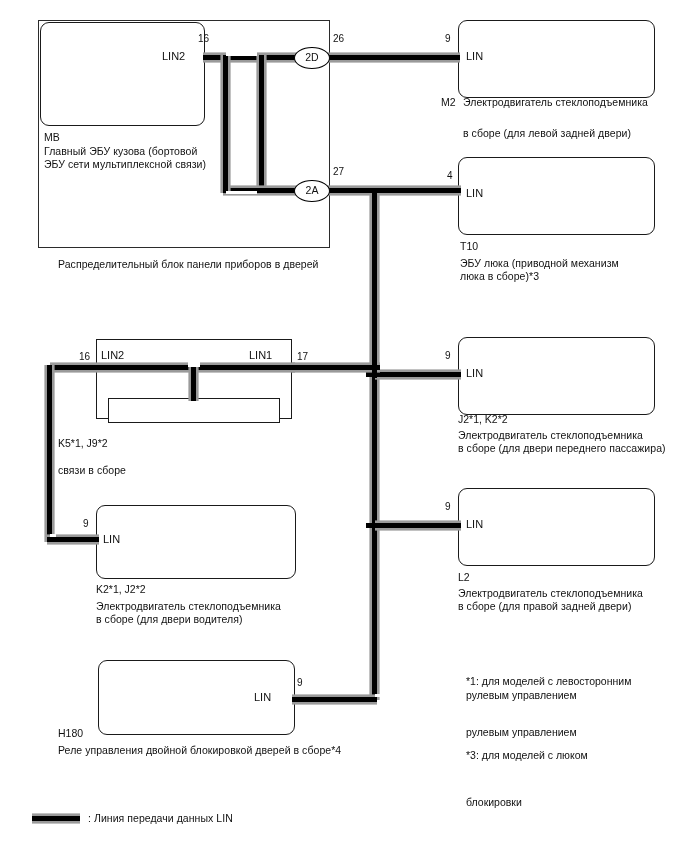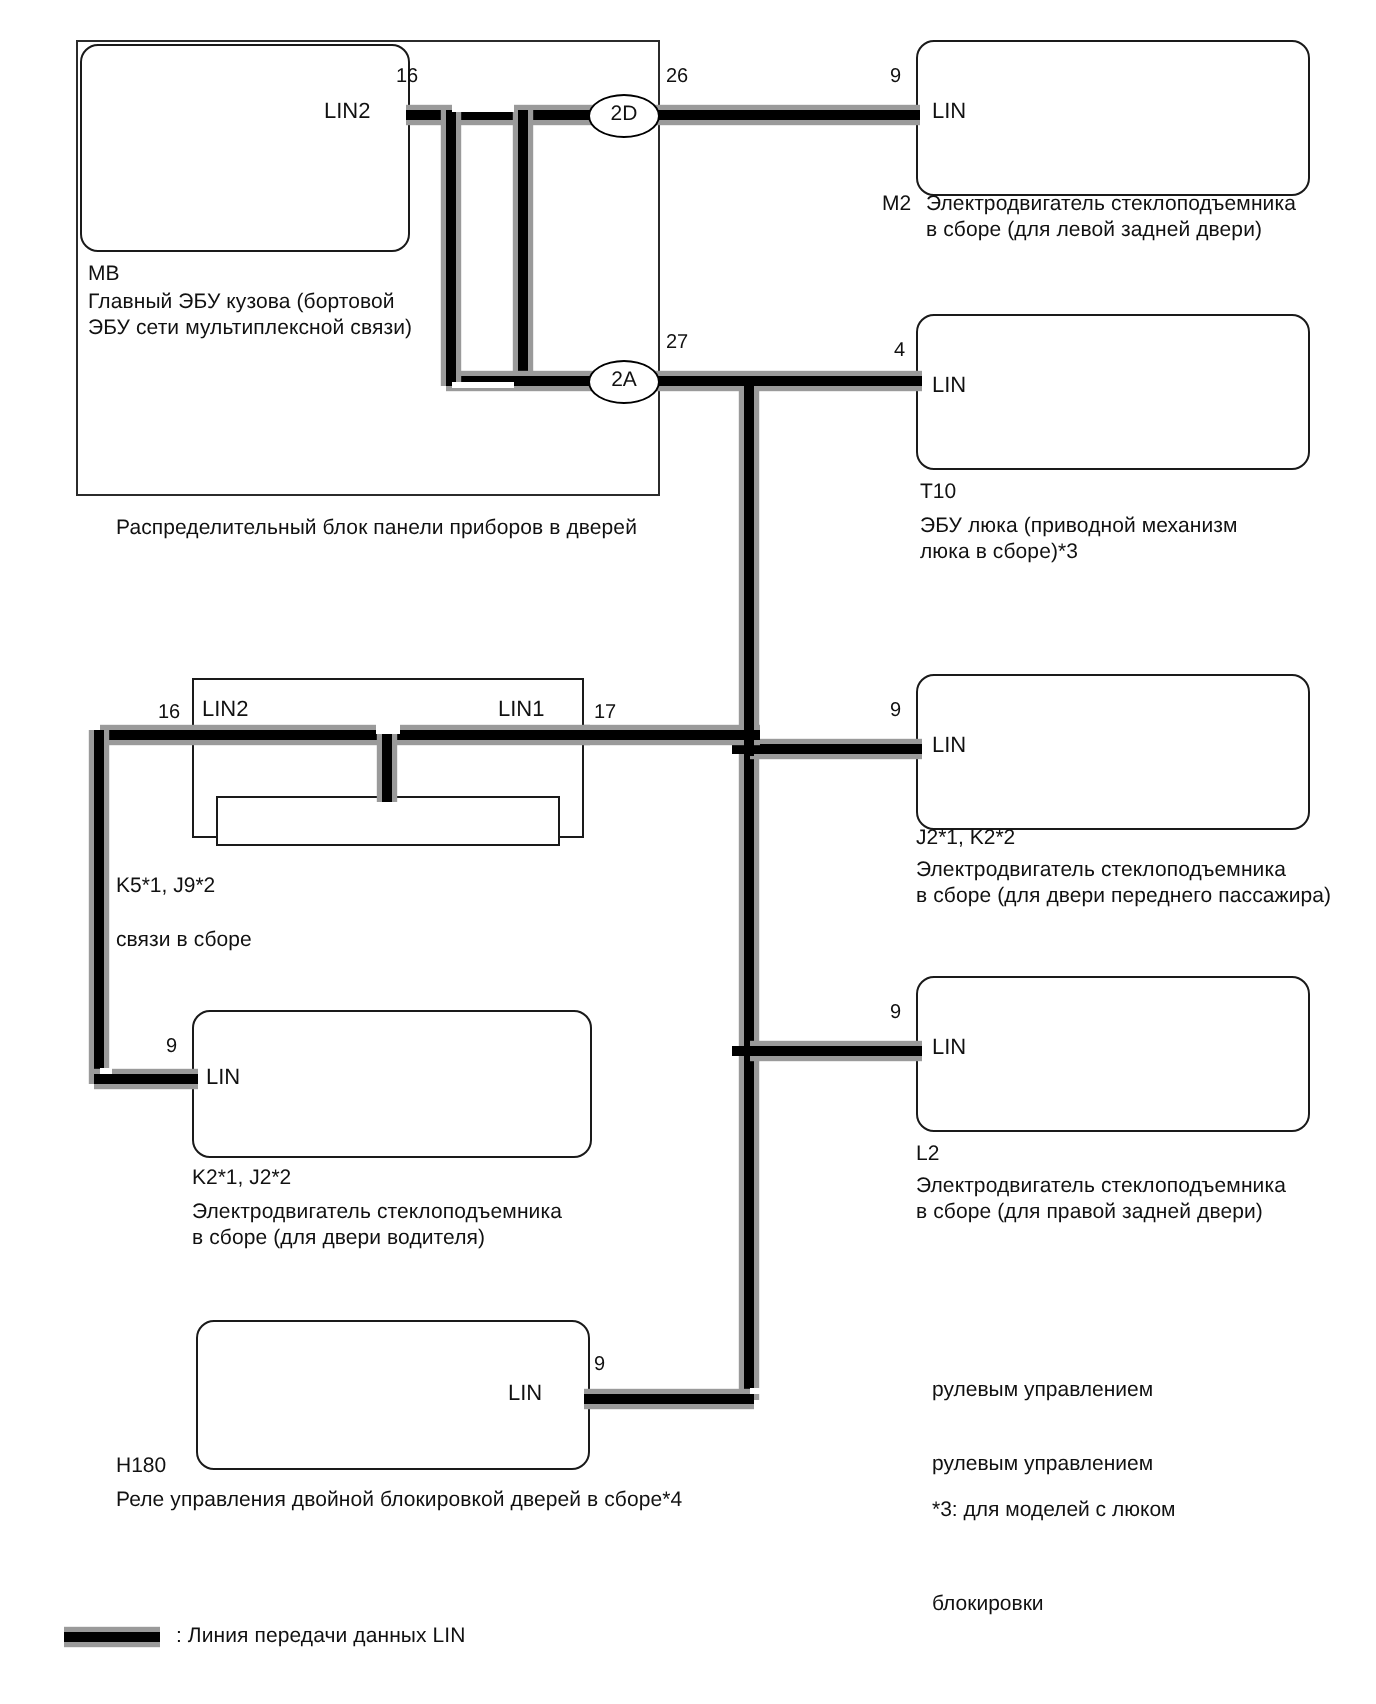--- a/index.html
+++ b/index.html
@@ -138,21 +138,21 @@
   <div class="txt" style="left:44px; top:145px;">Главный ЭБУ кузова (бортовой</div>
   <div class="txt" style="left:44px; top:158px;">ЭБУ сети мультиплексной связи)</div>
 
   <div class="txt" style="left:58px; top:258px;">Распределительный блок панели приборов в дверей</div>
 
   <div class="box box-round" style="left:458px; top:20px; width:197px; height:78px;"></div>
   <div class="txt-term" style="left:466px; top:50px;">LIN</div>
   <div class="txt-pin" style="left:445px; top:33px;">9</div>
   <div class="txt-code" style="left:441px; top:96px;">M2</div>
   <div class="txt" style="left:463px; top:96px;">Электродвигатель стеклоподъемника</div>
-  <div class="txt" style="left:463px; top:109px;">в сборе (для левой задней двери)</div>
+  <div class="txt" style="left:463px; top:127px;">в сборе (для левой задней двери)</div>
 
   <div class="box box-round" style="left:458px; top:157px; width:197px; height:78px;"></div>
   <div class="txt-term" style="left:466px; top:187px;">LIN</div>
   <div class="txt-pin" style="left:447px; top:170px;">4</div>
   <div class="txt-code" style="left:460px; top:240px;">T10</div>
   <div class="txt" style="left:460px; top:257px;">ЭБУ люка (приводной механизм</div>
   <div class="txt" style="left:460px; top:270px;">люка в сборе)*3</div>
 
   <div class="box box-round" style="left:458px; top:337px; width:197px; height:78px;"></div>
   <div class="txt-term" style="left:466px; top:367px;">LIN</div>
@@ -230,20 +230,21 @@
   <div class="wire-v" style="left:47px; top:365px; height:177px;"></div>
   <div class="wire-h" style="left:47px; top:537px; width:52px;"></div>
   <div class="patch" style="left:50px; top:534px; width:6px; height:3px;"></div>
 
   <div class="conn" style="left:294px; top:47px;">2D</div>
   <div class="txt-pin" style="left:333px; top:33px;">26</div>
 
   <div class="conn" style="left:294px; top:180px;">2A</div>
   <div class="txt-pin" style="left:333px; top:166px;">27</div>
 
+  <div class="txt-note" style="left:466px; top:674px;">*1: для моделей с левосторонним</div>
   <div class="txt-note" style="left:466px; top:688px;">рулевым управлением</div>
 
   <div class="txt-note" style="left:466px; top:725px;">рулевым управлением</div>
 
   <div class="txt-note" style="left:466px; top:748px;">*3: для моделей с люком</div>
 
   <div class="txt-note" style="left:466px; top:795px;text-align:right;">блокировки</div>
 
   <div class="legend-bar" style="left:32px; top:816px;"></div>
   <div class="txt" style="left:88px; top:812px;">: Линия передачи данных LIN</div>

